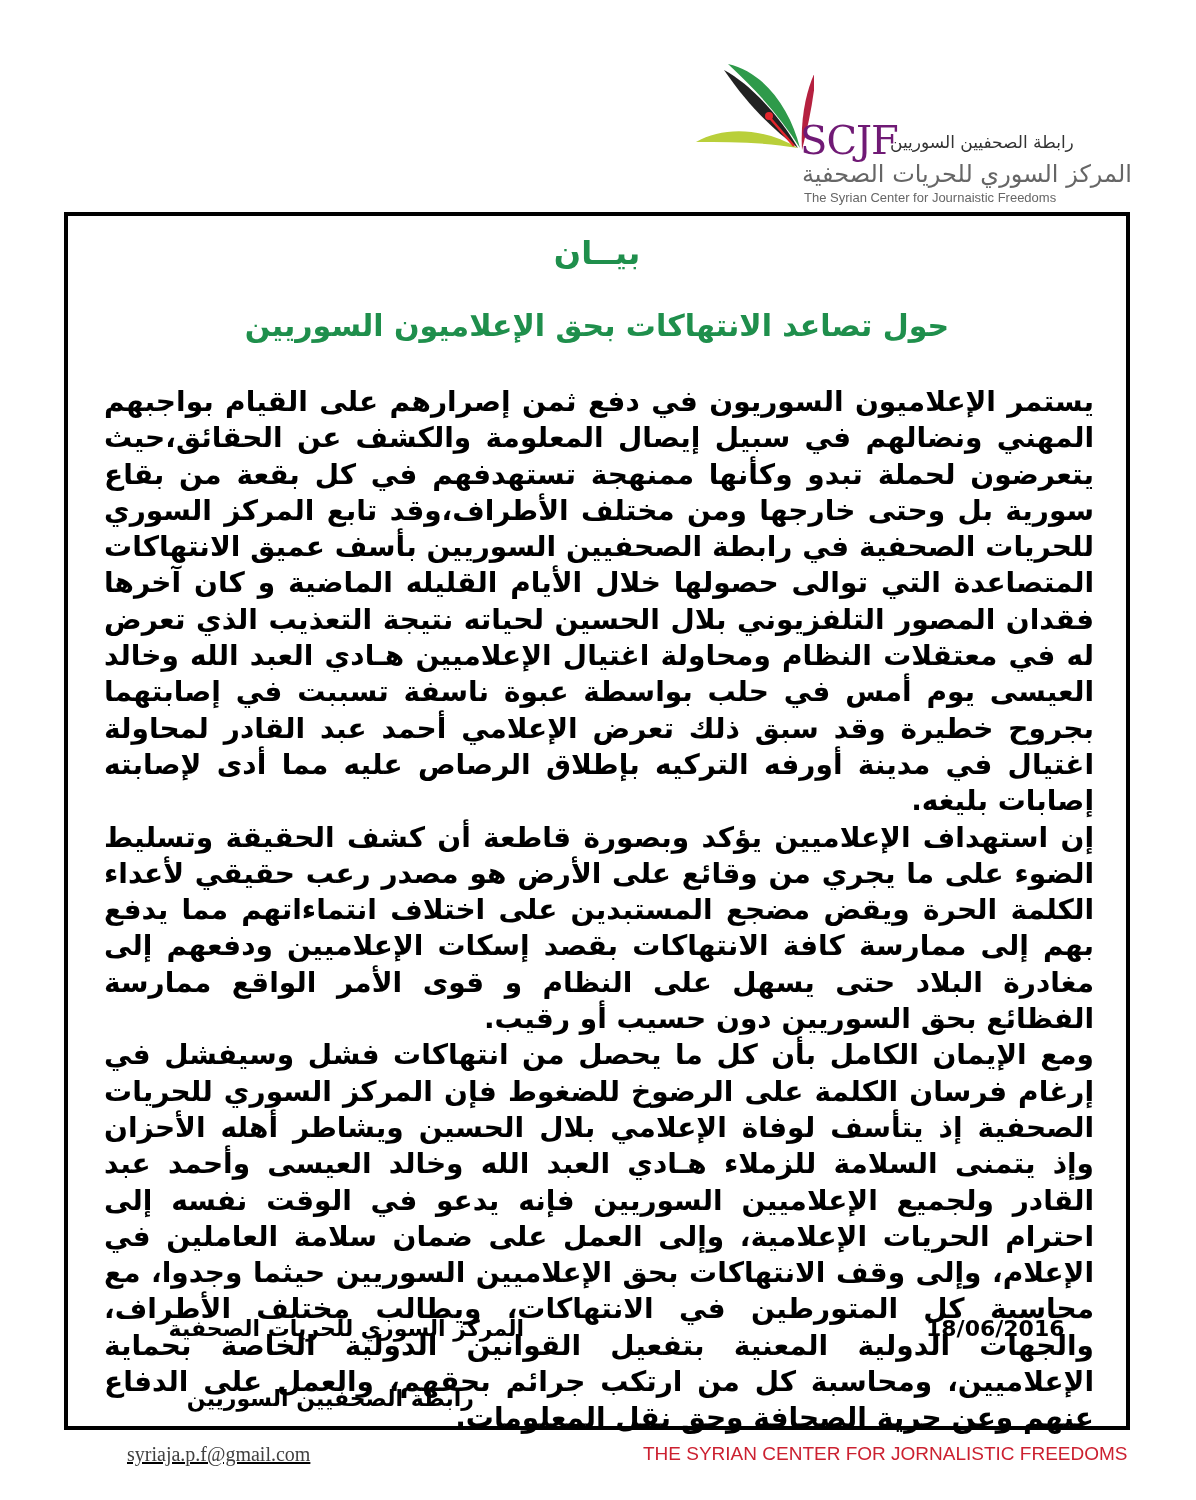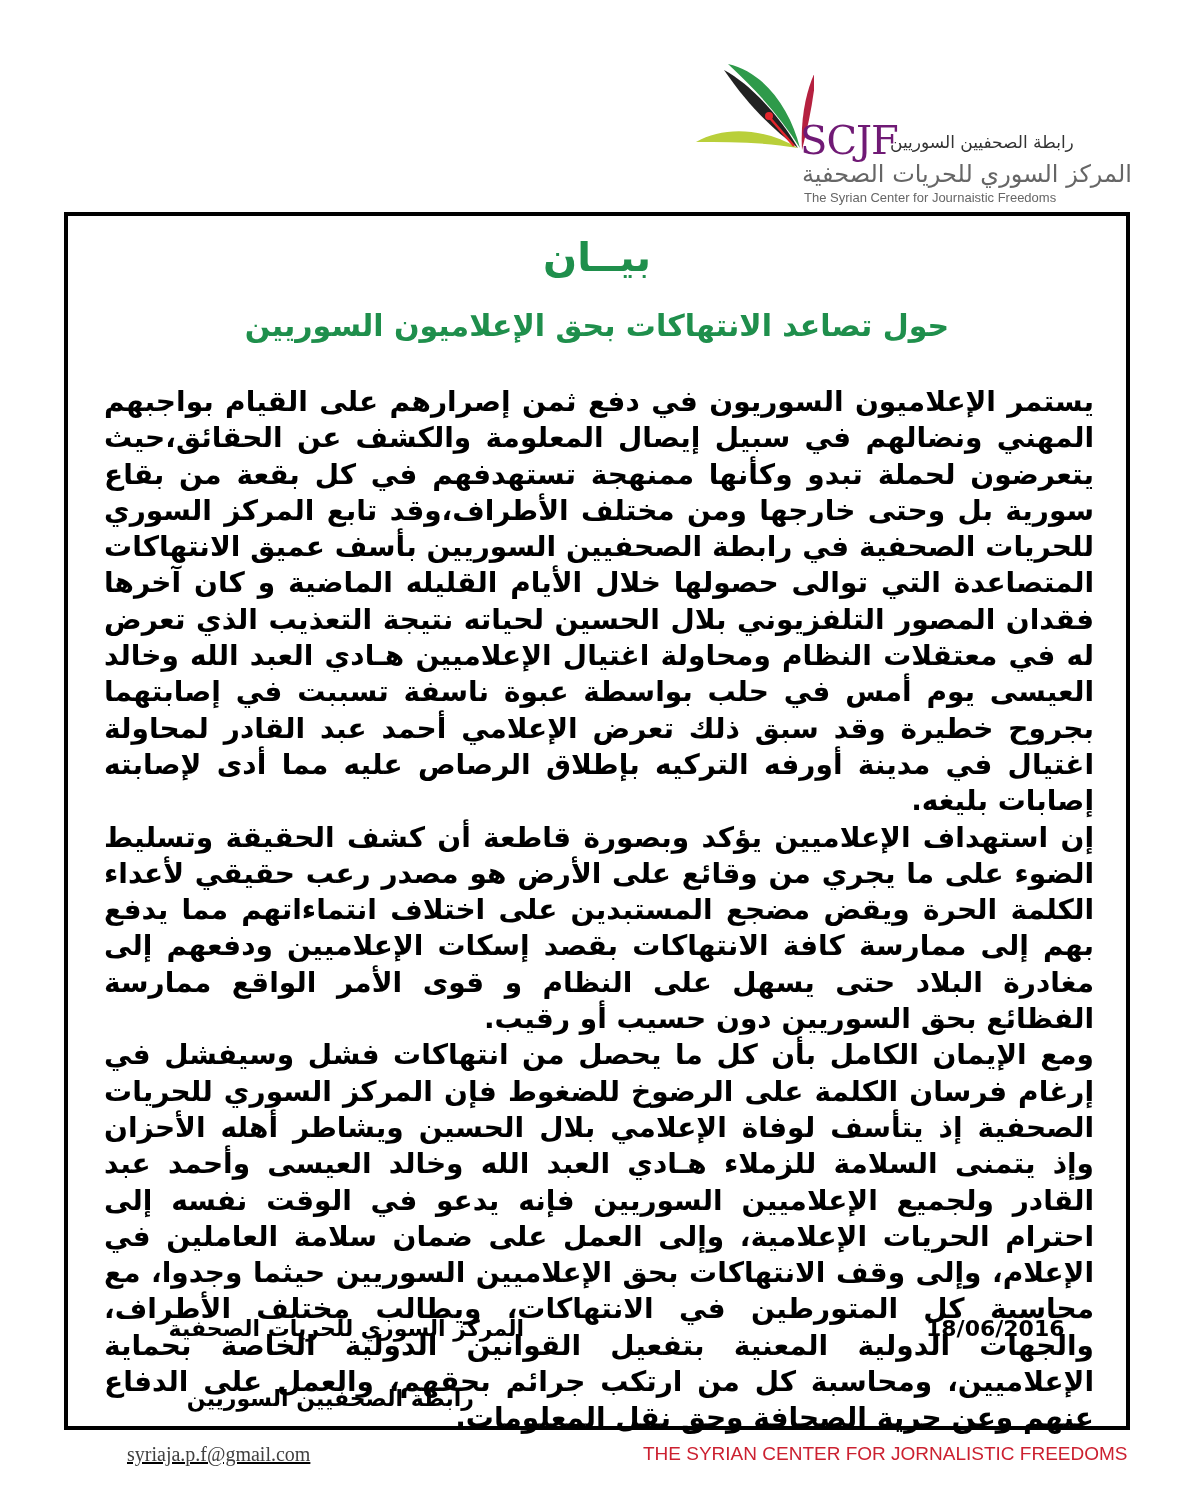--- a/index.html
+++ b/index.html
@@ -9,21 +9,21 @@
     .logo { position: absolute; left: 694px; top: 50px; width: 380px; height: 150px; }
     .logo svg.mark { position: absolute; left: 0; top: 0; width: 120px; height: 110px; }
     .logo .acronym { position: absolute; left: 106px; top: 70px; font-family: "DejaVu Serif", serif; font-size: 40px; color: #701a75; letter-spacing: -1px; line-height: 1; }
     .logo .ar-line1 { position: absolute; left: 196px; top: 82px; font-size: 17px; color: #333; direction: rtl; white-space: nowrap; }
     .logo .ar-line2 { position: absolute; left: 108px; top: 110px; font-size: 24px; color: #666; direction: rtl; white-space: nowrap; }
     .logo .en-line { position: absolute; left: 110px; top: 140px; font-family: "Liberation Sans", sans-serif; font-size: 13px; color: #666; white-space: nowrap; }
 
     
     .frame { position: absolute; left: 64px; top: 212px; width: 1058px; height: 1210px; border: 4px solid #000; }
 
-    .title { position: absolute; left: 0; right: 0; top: 18px; text-align: center; font-size: 40px; font-weight: bold; color: #1f8f4c; direction: rtl; }
+    .title { position: absolute; left: 0; right: 0; top: 18px; text-align: center; font-size: 32px; font-weight: bold; color: #1f8f4c; direction: rtl; }
     .subtitle { position: absolute; left: 0; right: 0; top: 92px; text-align: center; font-size: 30px; font-weight: bold; color: #1f8f4c; direction: rtl; }
 
     .body-text { position: absolute; left: 36px; right: 32px; top: 168px; direction: rtl; text-align: justify; font-size: 28px; font-weight: bold; color: #000; line-height: 36.3px; }
     .body-text p { margin: 0; }
 
     .date { position: absolute; left: 858px; top: 1100px; font-family: "DejaVu Sans", sans-serif; font-size: 22px; color: #000000; font-weight: bold; }
     .sig1 { position: absolute; left: 86px; top: 1100px; width: 370px; text-align: right; direction: rtl; font-size: 22px; font-weight: bold; color: #000; }
     .sig2 { position: absolute; left: 110px; top: 1170px; width: 296px; text-align: right; direction: rtl; font-size: 22px; font-weight: bold; color: #000; }
 
     

